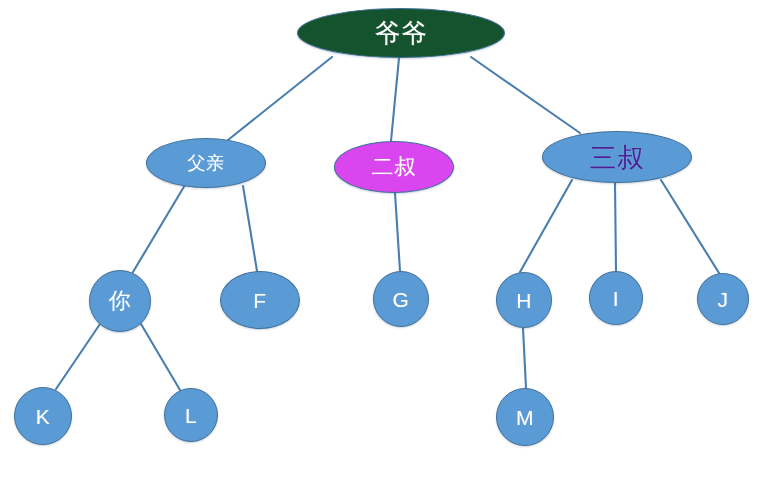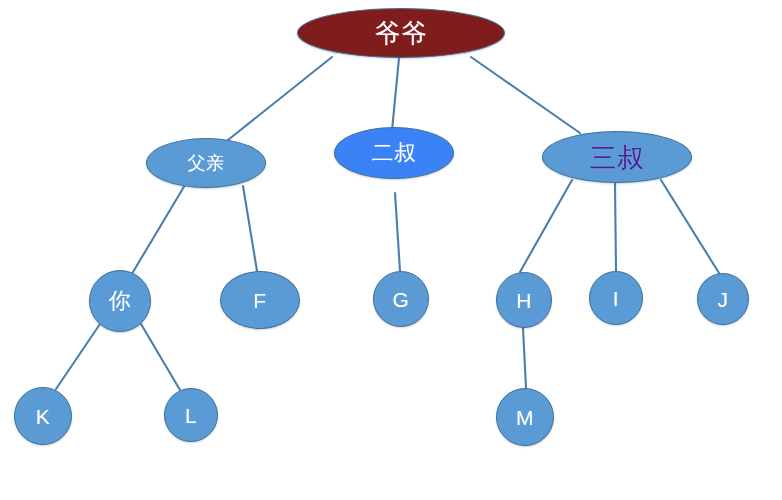--- a/index.html
+++ b/index.html
@@ -76,27 +76,27 @@
       <line x1="395" y1="193" x2="400" y2="271" stroke="#4a7eae" stroke-width="2.1" stroke-linecap="round"></line>
       <line x1="572" y1="180" x2="520" y2="272" stroke="#4a7eae" stroke-width="2.1" stroke-linecap="round"></line>
       <line x1="615" y1="183" x2="616" y2="271" stroke="#4a7eae" stroke-width="2.1" stroke-linecap="round"></line>
       <line x1="661" y1="180" x2="719" y2="273" stroke="#4a7eae" stroke-width="2.1" stroke-linecap="round"></line>
       <line x1="100" y1="324" x2="56" y2="389" stroke="#4a7eae" stroke-width="2.1" stroke-linecap="round"></line>
       <line x1="141" y1="324" x2="180" y2="390" stroke="#4a7eae" stroke-width="2.1" stroke-linecap="round"></line>
       <line x1="523" y1="328" x2="526" y2="388" stroke="#4a7eae" stroke-width="2.1" stroke-linecap="round"></line>
     </svg>
 
   <div id="node-layer">
-      <div class="tree-node" style="left: 297px; top: 8px; width: 208px; height: 50px; background: #7f1d1d; border-color: rgb(65, 113, 156);">
+      <div class="tree-node" style="left: 297px; top: 8px; width: 208px; height: 50px; background: #14532d; border-color: rgb(65, 113, 156);">
         <span class="node-label cjk" style="font-size: 26px; color: rgb(255, 255, 255);">爷爷</span>
       </div>
       <div class="tree-node" style="left: 146px; top: 138px; width: 120px; height: 50px; background: rgb(91, 155, 213); border-color: rgb(65, 113, 156);">
         <span class="node-label cjk" style="font-size: 18px; color: rgb(255, 255, 255);">父亲</span>
       </div>
-      <div class="tree-node" style="left: 334px; top: 127px; width: 120px; height: 52px; background: #3b82f6; border-color: rgb(65, 113, 156); justify-content: center;">
+      <div class="tree-node" style="left: 334px; top: 141px; width: 120px; height: 52px; background: #d946ef; border-color: rgb(65, 113, 156); justify-content: center;">
         <span class="node-label cjk" style="font-size: 22px; color: rgb(255, 255, 255);">二叔</span>
       </div>
       <div class="tree-node" style="left: 542px; top: 131px; width: 150px; height: 52px; background: rgb(91, 155, 213); border-color: rgb(65, 113, 156);">
         <span class="node-label cjk" style="font-size: 27px; color: #4c1d95;">三叔</span>
       </div>
       <div class="tree-node" style="left: 89px; top: 270px; width: 62px; height: 62px; background: rgb(91, 155, 213); border-color: rgb(65, 113, 156);">
         <span class="node-label cjk" style="font-size: 22px; color: rgb(255, 255, 255);">你</span>
       </div>
       <div class="tree-node" style="left: 220px; top: 271px; width: 80px; height: 58px; background: rgb(91, 155, 213); border-color: rgb(65, 113, 156);">
         <span class="node-label latin" style="font-size: 21px; color: rgb(255, 255, 255);">F</span>

